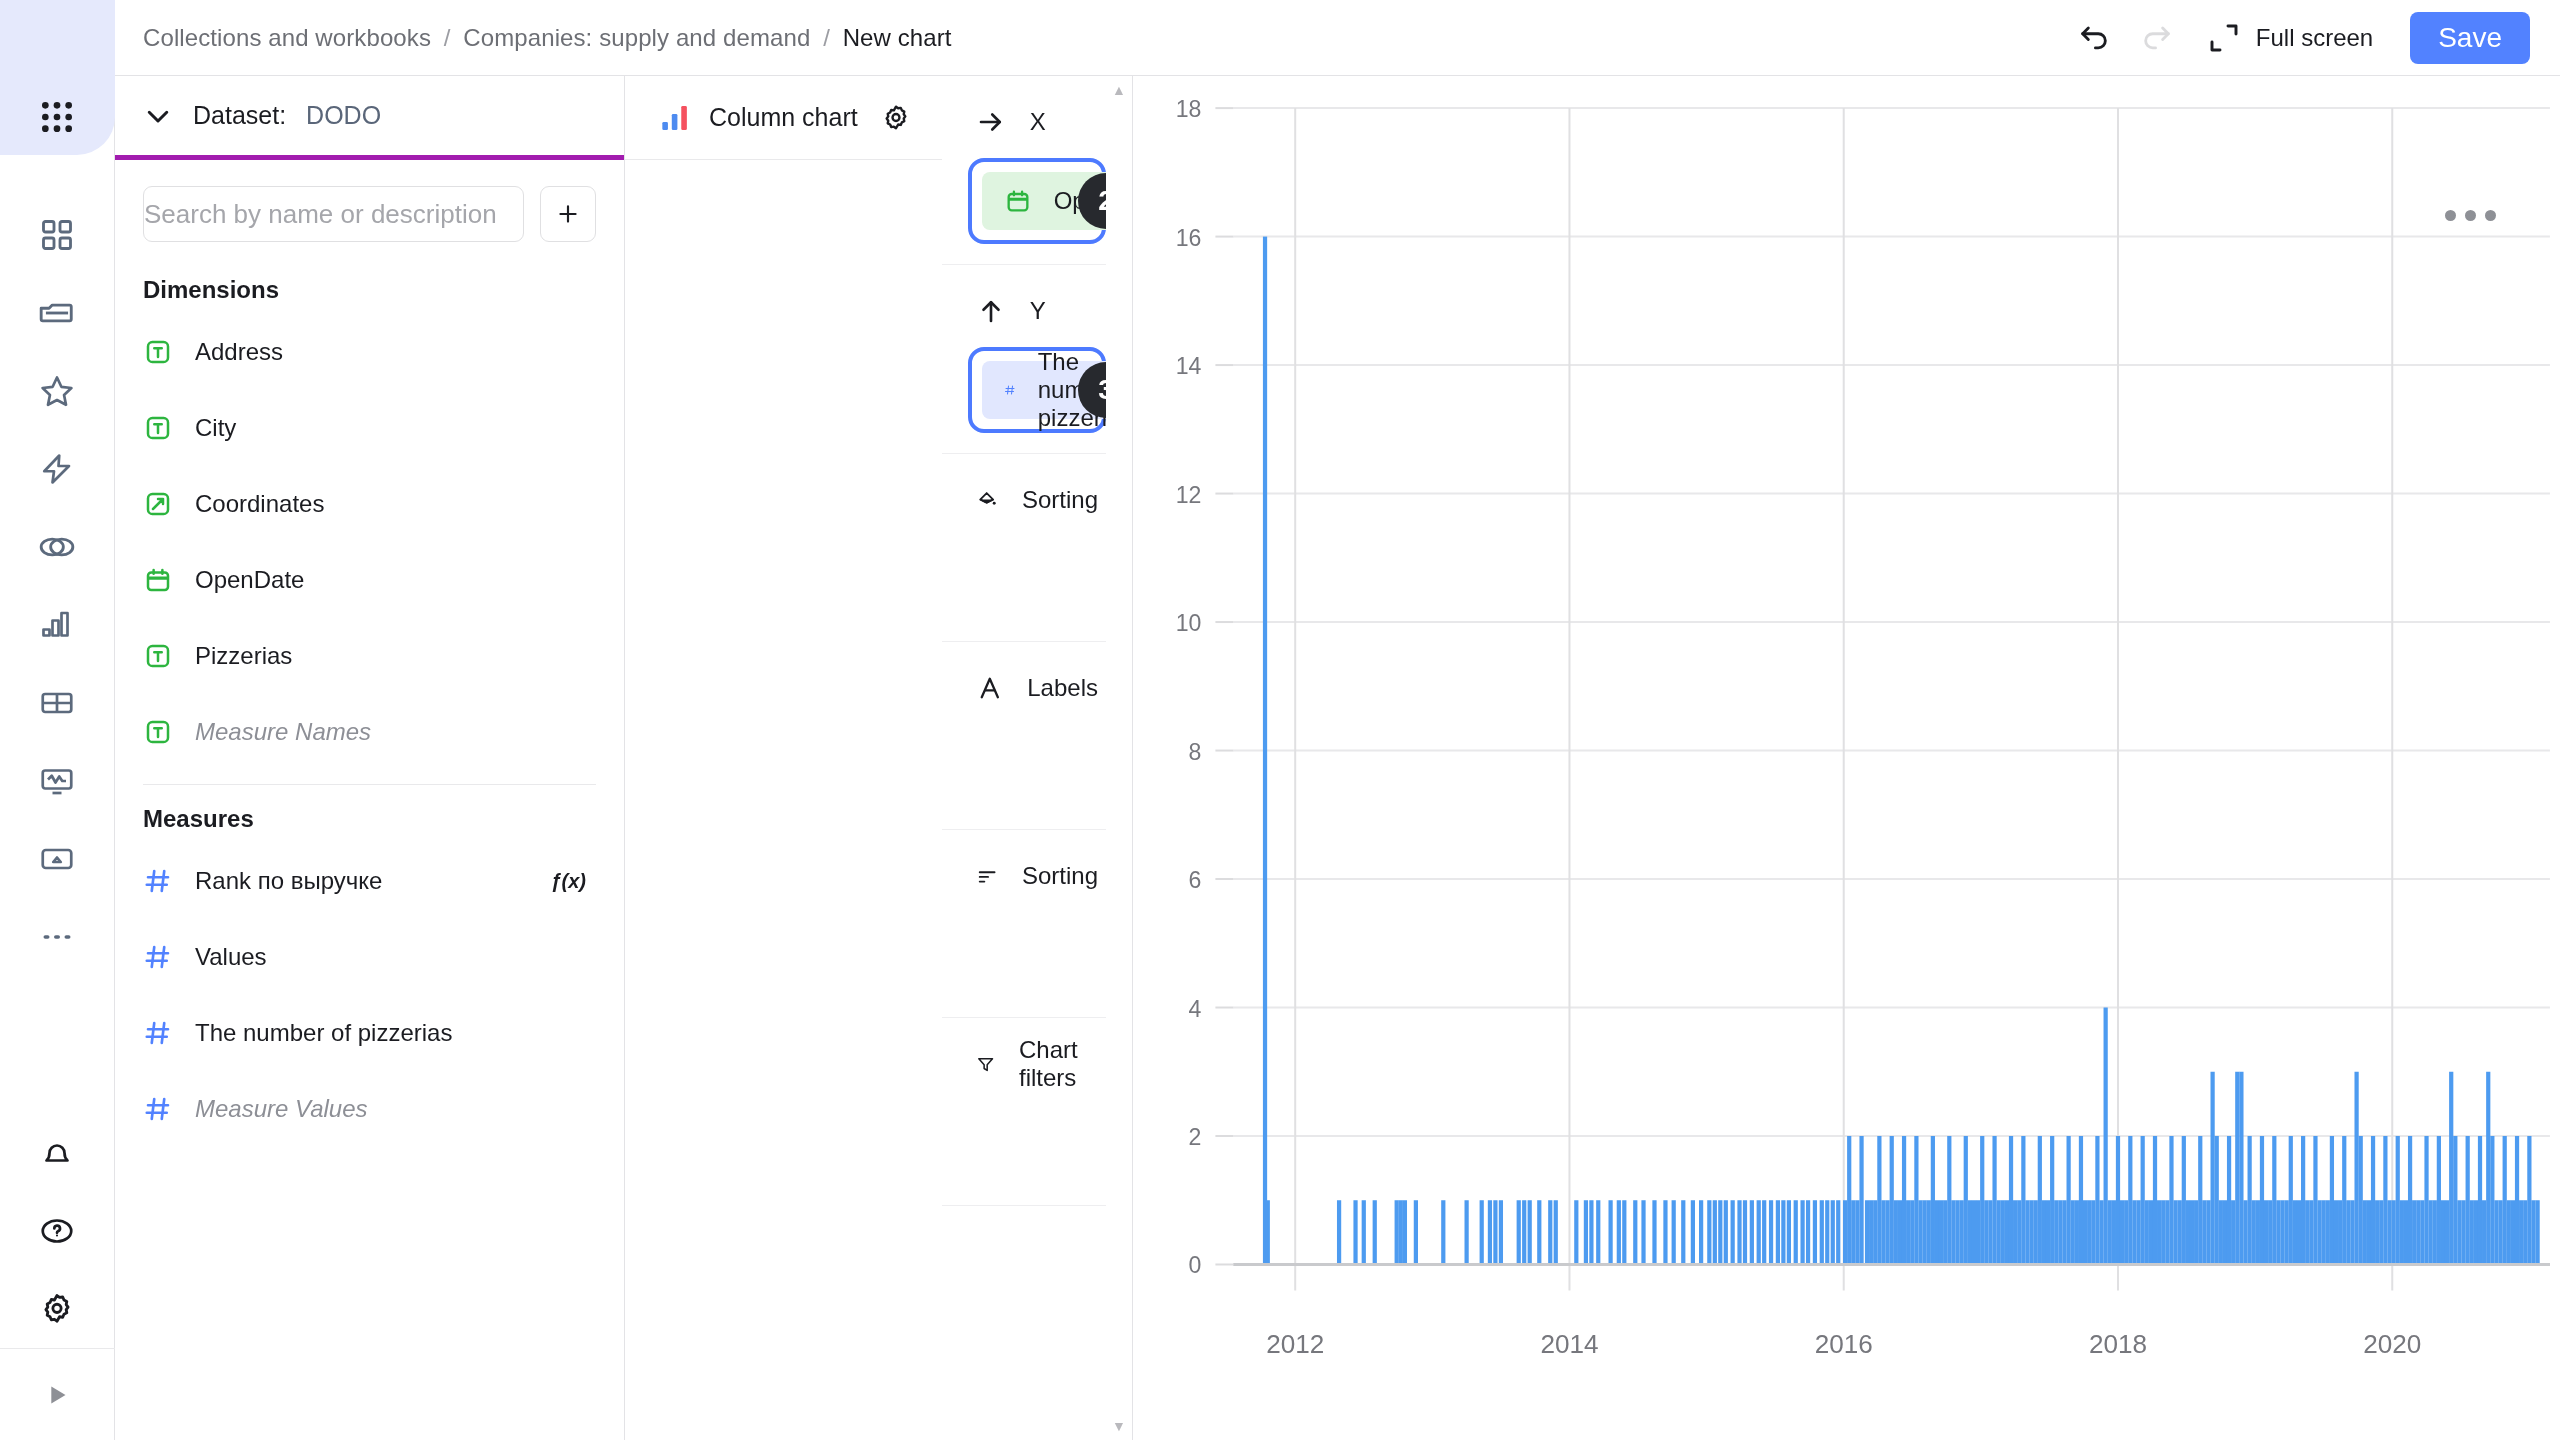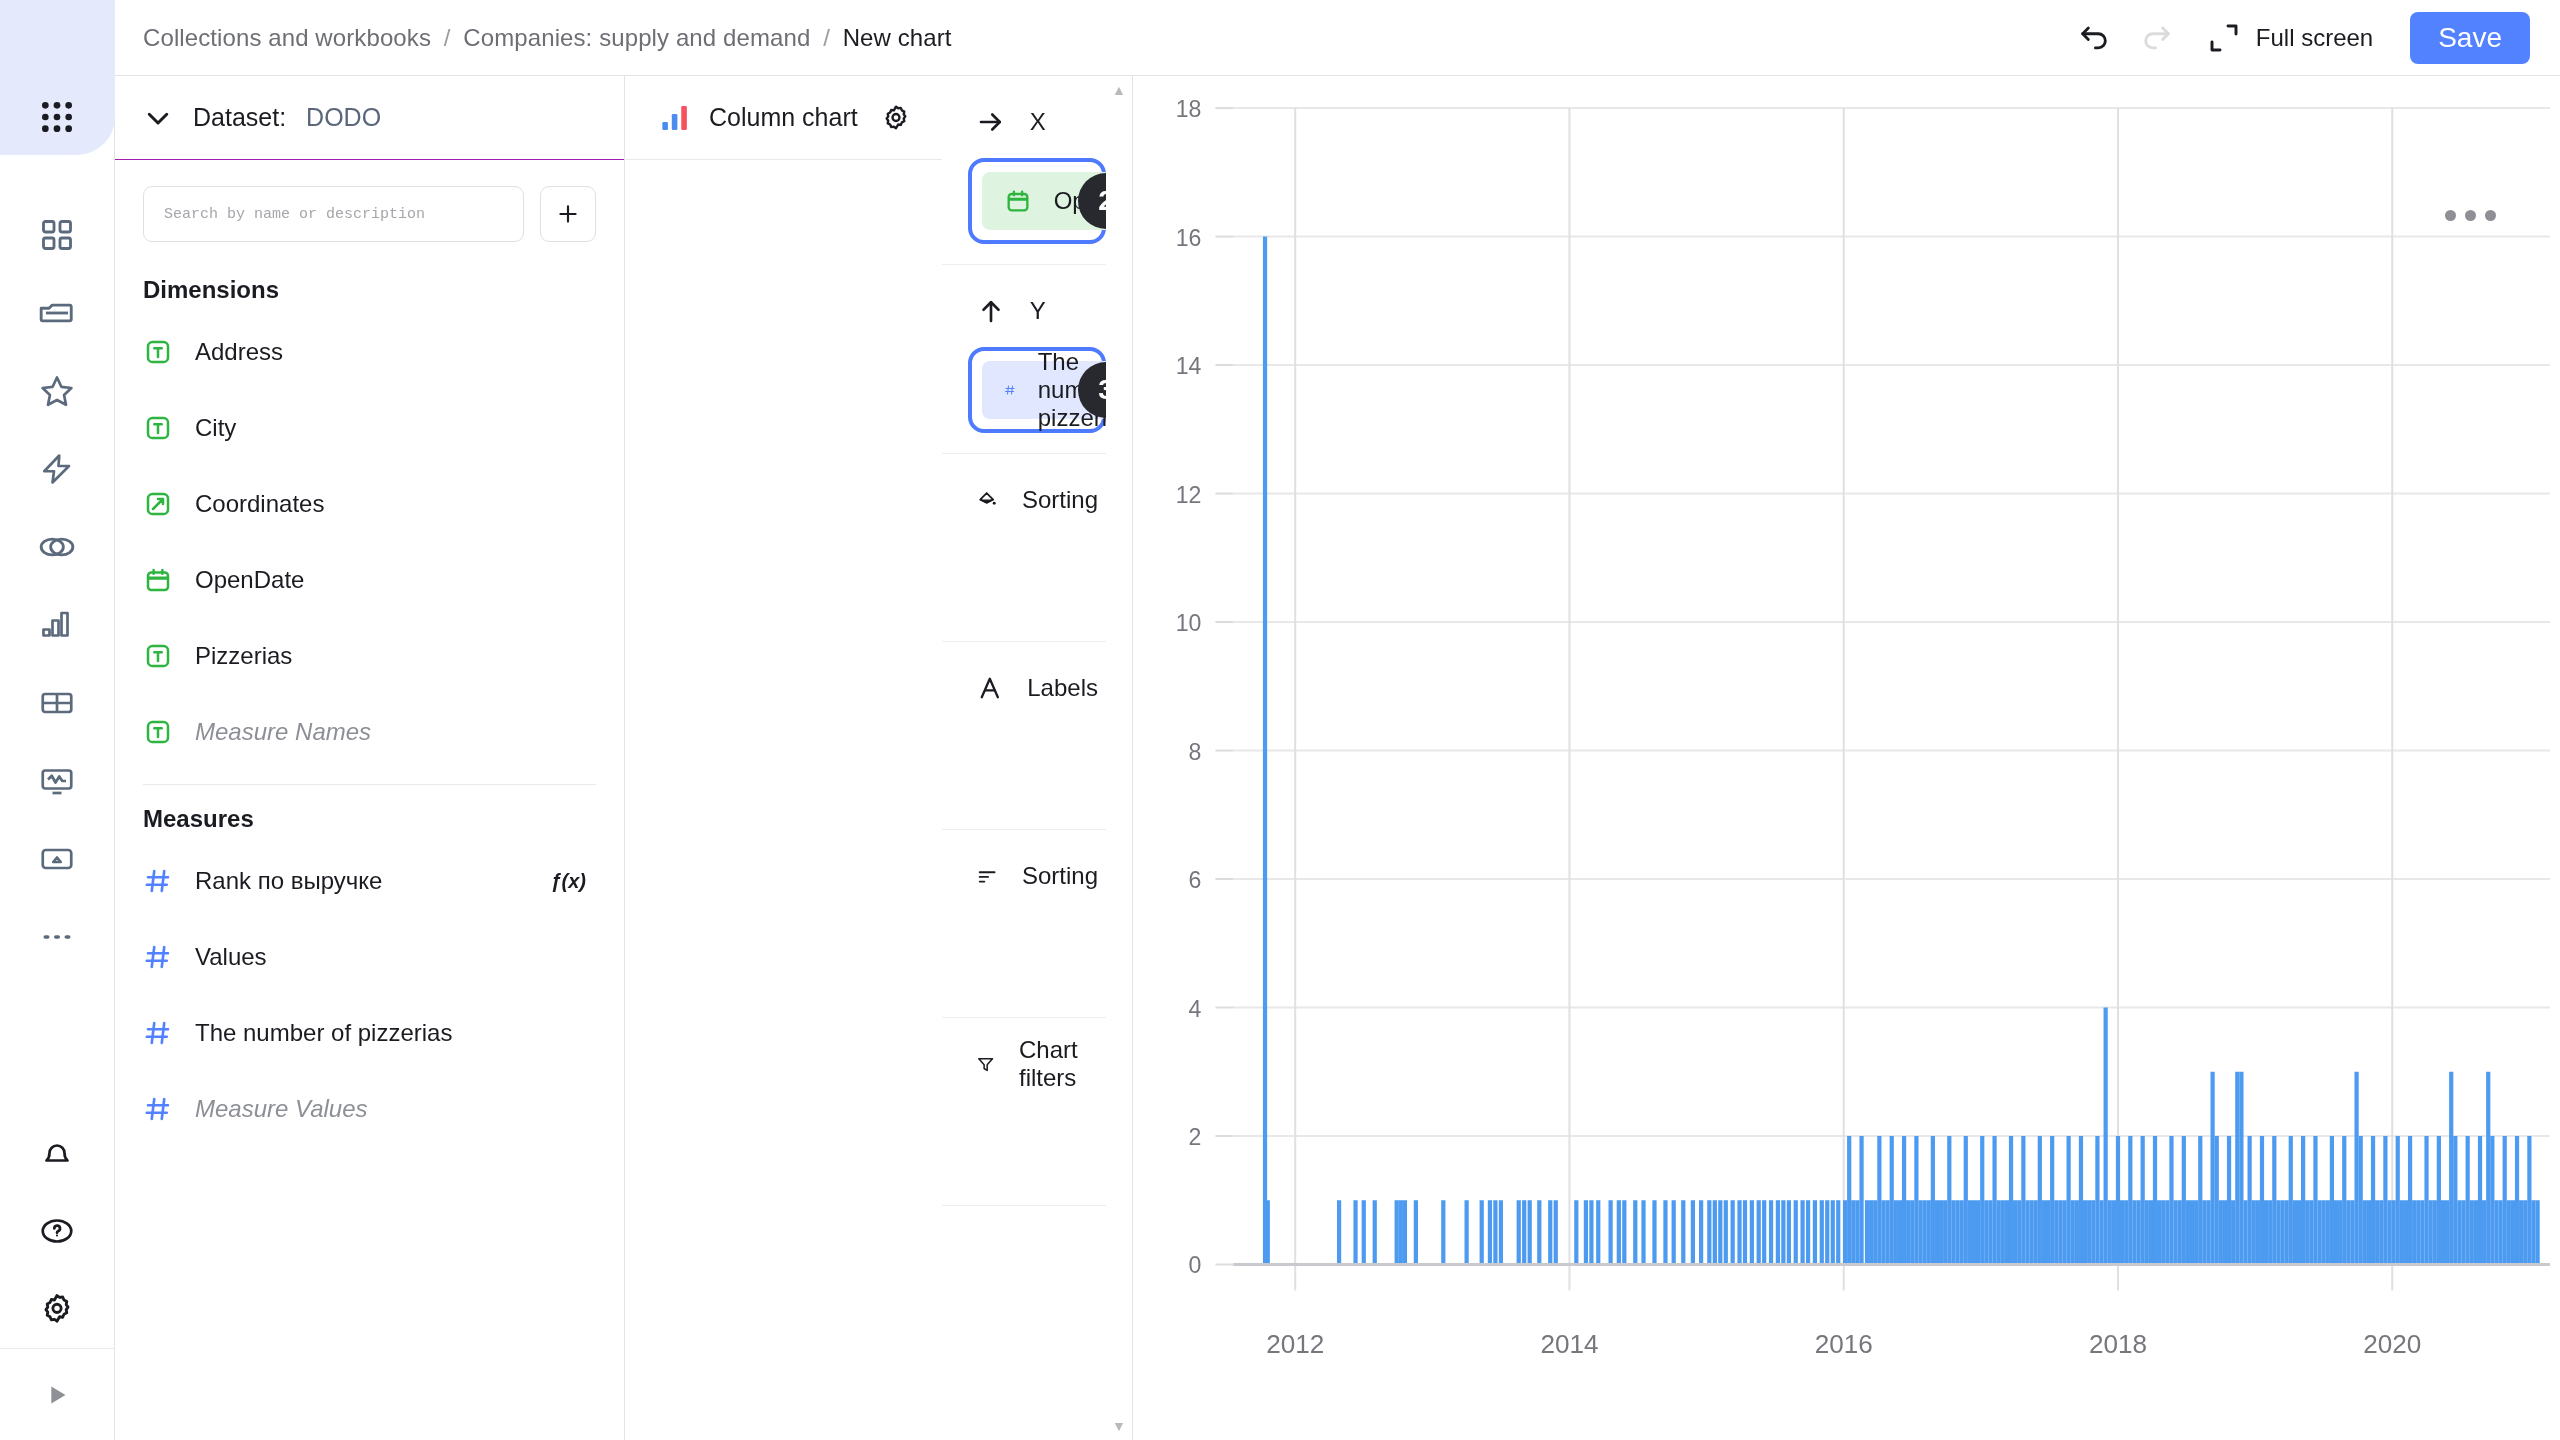--- a/index.html
+++ b/index.html
@@ -93,32 +93,32 @@
 
   
   .ds-panel {
     width: 510px; min-width: 510px;
     border-right: 1px solid #e3e3e6;
     display: flex; flex-direction: column; background: #fff;
   }
   .ds-head {
     height: 84px; min-height: 84px;
     display: flex; align-items: center; gap: 20px;
-    padding: 0 28px; border-bottom: 1px solid #a21caf; cursor: pointer;
+    padding: 0 28px; border-bottom: 5px solid #a21caf; cursor: pointer;
   }
   .ds-head-label { font-size: 25px; color: #1b1c21; }
   .ds-head-name { font-size: 25px; color: #5a6679; }
   .ds-search-row {
     display: flex; align-items: center; gap: 16px;
     padding: 26px 28px 18px 28px;
   }
   .ds-search {
     flex: 1; height: 56px; border: 1px solid #e0e0e2; border-radius: 9px;
-    padding: 0 20px; font-size: 15px; color: #1b1c21;
-    font-family: Liberation Mono, monospace; outline: none; background: #fff;
+    padding: 0 0; font-size: 26px; color: #1b1c21;
+    font-family: Liberation Sans, sans-serif; outline: none; background: #fff;
   }
   .ds-search::placeholder { color: #a5a6ab; }
   .ds-add {
     width: 56px; height: 56px; border: 1px solid #e0e0e2; border-radius: 9px;
     background: #fff; display: flex; align-items: center; justify-content: center;
     cursor: pointer; font-size: 30px; color: #1b1c21;
   }
   .ds-section-title {
     font-size: 24px; font-weight: bold; color: #1b1c21;
     padding: 16px 28px 10px 28px;

